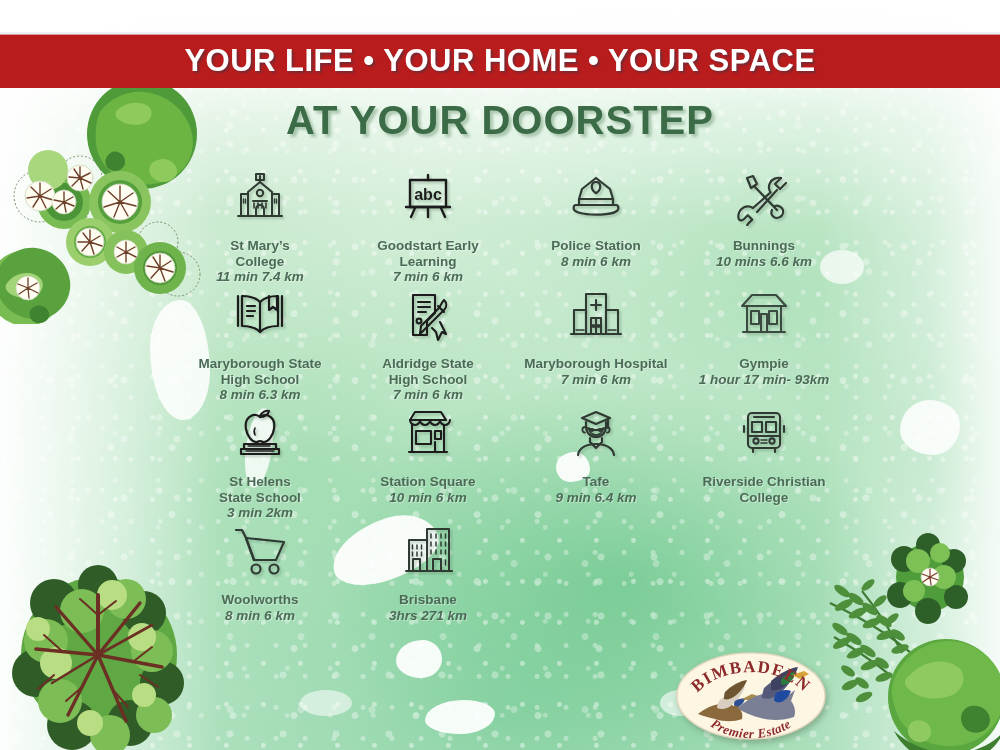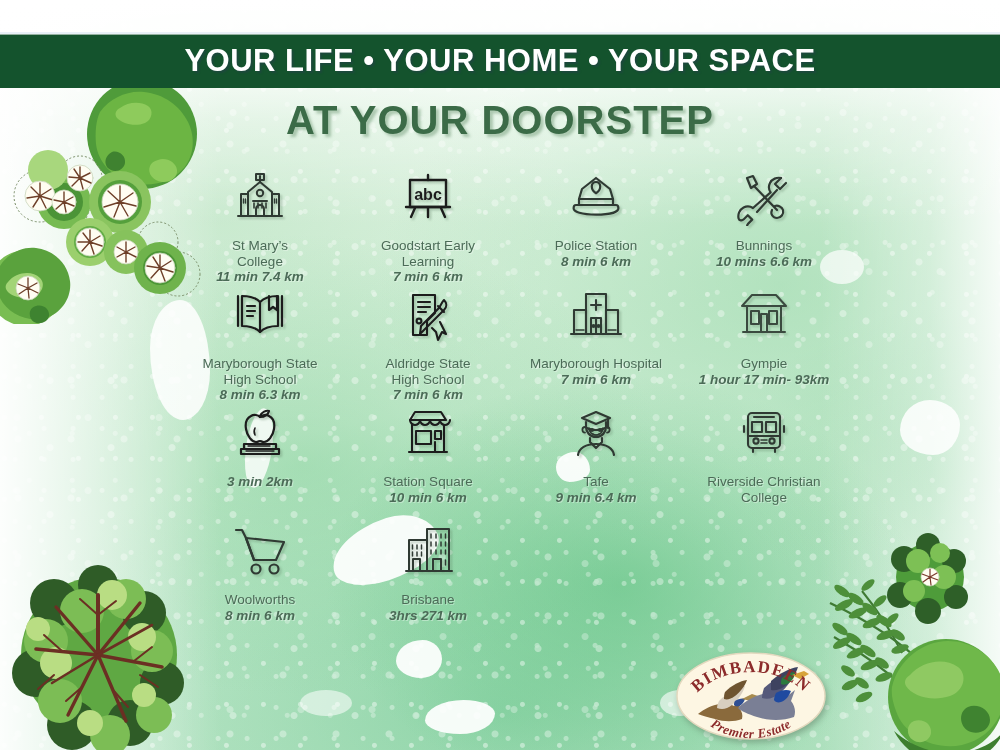--- a/index.html
+++ b/index.html
@@ -54,21 +54,21 @@
   .b5{left:900px;top:400px;width:60px;height:55px;border-radius:50% 50% 45% 55%/55% 45% 55% 45%;opacity:.85;}
   .b6{left:246px;top:408px;width:26px;height:80px;border-radius:50%;transform:rotate(8deg);opacity:.8;}
   .b7{left:150px;top:300px;width:60px;height:120px;border-radius:50% 50% 45% 55%/40% 60% 40% 60%;opacity:.85;}
   .b8{left:820px;top:250px;width:44px;height:34px;border-radius:50%;opacity:.7;}
   .b9{left:660px;top:690px;width:40px;height:26px;border-radius:50%;opacity:.6;}
   .b10{left:300px;top:690px;width:52px;height:26px;border-radius:50%;opacity:.55;}
 
   
   #banner{
     position:absolute;left:0;top:34px;width:1000px;height:54px;
-    background:#14532d;
+    background:#b91c1c;
     display:flex;align-items:center;justify-content:center;
     box-shadow:0 1px 0 rgba(255,255,255,.55) inset;
     z-index:6;
   }
   #banner .btxt{
     color:#ffffff;
     font-size:31px;font-weight:700;letter-spacing:.5px;
     text-shadow:2px 2px 2px rgba(40,60,80,.45);
     white-space:nowrap;
   }
@@ -95,21 +95,21 @@
     position:relative;
     display:flex;flex-direction:column;align-items:center;
     text-align:center;
   }
   .cell .ico{
     height:62px;width:66px;display:flex;align-items:flex-start;justify-content:center;
     margin-bottom:4px;
   }
   .cell .ico svg{display:block;filter:drop-shadow(2px 2px 1px rgba(90,120,95,.35));}
   .cell .lbl{
-    font-size:13.5px;font-weight:400;line-height:15.5px;color:#4b6b57;
+    font-size:13.5px;font-weight:700;line-height:15.5px;color:#4b6b57;
     text-shadow:1px 1px 0 rgba(255,255,255,.35);
     width:172px;
   }
   .cell .dist{
     font-size:13.5px;font-weight:700;line-height:15.5px;color:#4b6b57;
     text-shadow:1px 1px 0 rgba(255,255,255,.35);
     width:176px;white-space:nowrap;font-style:italic;
   }
   
   .cell.wide .lbl,.cell.wide .dist{width:200px;}
@@ -479,20 +479,21 @@
       <div class="ico">
         <svg width="52" height="54" viewBox="0 0 52 54" fill="none" stroke="#1c1c1c" stroke-width="2.2" stroke-linejoin="round" stroke-linecap="round">
           <path d="M26 8c2-4 6-6 9-5-1 4-4 6-9 6"></path>
           <path d="M26 9c-2-2-6-3-9-1-4 2-6 7-5 13 1 7 6 13 10 13 2 0 3-1 4-1s2 1 4 1c4 0 9-6 10-13 1-6-1-11-5-13-3-2-7-1-9 1z"></path>
           <path d="M21 20c-1 2-1 5 0 7" stroke-width="1.6"></path>
           <path d="M10 36h32v5H10z"></path>
           <path d="M7 41h38v5H7z"></path>
           <path d="M14 38h22M12 43h28" stroke-width="1.3"></path>
         </svg>
       </div>
+      <div class="lbl"><span>St Helens</span><br><span>State School</span></div>
       <div class="dist">3 min 2km</div>
     </div>
 
     <div class="cell">
       <div class="ico">
         <svg width="54" height="50" viewBox="0 0 54 50" fill="none" stroke="#1c1c1c" stroke-width="2.1" stroke-linejoin="round" stroke-linecap="round">
           <path d="M9 12 L14 4 L40 4 L45 12 Z"></path>
           <path d="M9 12c0 3 2.6 5 5 5s5-2 5-5c0 3 2.6 5 5 5s5-2 5-5c0 3 2.6 5 5 5s5-2 5-5c0 3 2.6 5 5 5s5-2 5-5"></path>
           <path d="M11 17v27h32V17"></path>
           <rect x="15" y="23" width="15" height="13"></rect>

